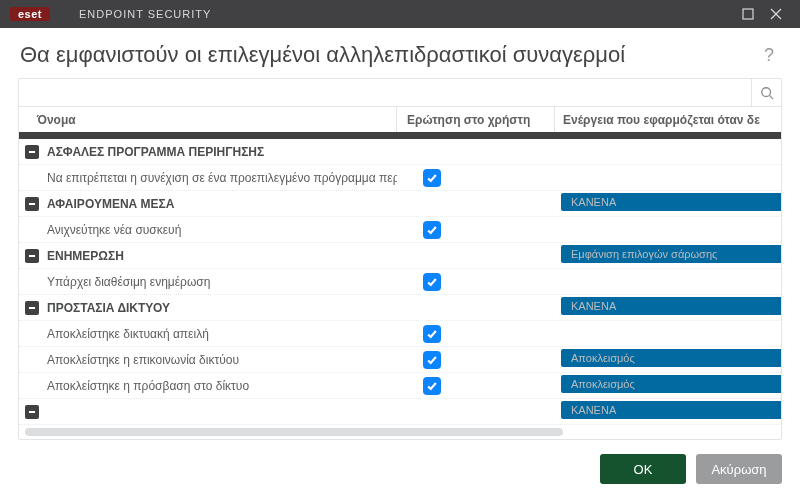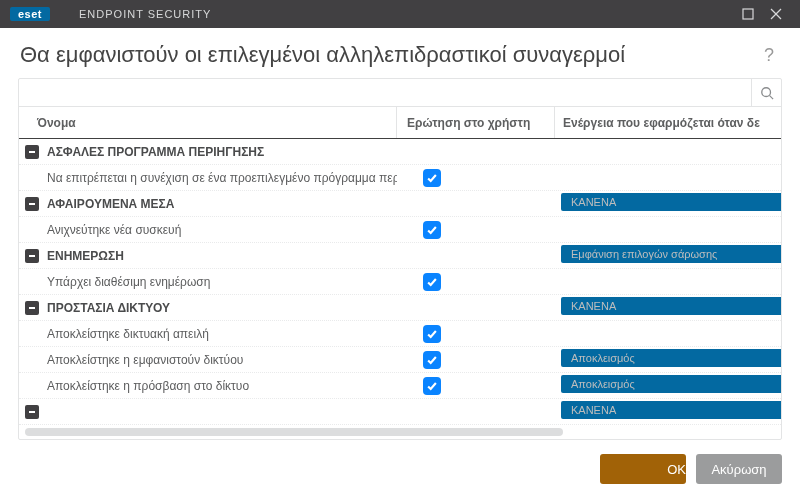--- a/index.html
+++ b/index.html
@@ -1,38 +1,38 @@
 <!DOCTYPE html>
 <html><head>
 <meta charset="utf-8">
 <style>
 * { margin: 0; padding: 0; box-sizing: border-box; font-family: "Segoe UI", Arial, sans-serif; }
 body { background: #fff; width: 800px; height: 500px; overflow: hidden; display: flex; flex-direction: column; }
 
 .titlebar { background: #414042; color: #fff; height: 28px; display: flex; align-items: center; padding: 0 10px; font-size: 12px; }
-.titlebar .brand { background: #0369a1; color: #fff; font-weight: bold; padding: 1px 8px; border-radius: 2px; font-size: 11px; letter-spacing: 0.5px; margin-right: 8px; }
+.titlebar .brand { background: #7f1d1d; color: #fff; font-weight: bold; padding: 1px 8px; border-radius: 2px; font-size: 11px; letter-spacing: 0.5px; margin-right: 8px; }
 .titlebar .prod { color: #d7d8d9; letter-spacing: 1px; font-size: 11px; padding-left: 21px; }
 .titlebar .spacer { flex: 1; }
 .titlebar .winbtn { width: 28px; height: 28px; display: flex; align-items: center; justify-content: center; color: #d7d8d9; cursor: pointer; }
 .titlebar .winbtn svg { stroke: currentColor; }
 
 .heading-row { display: flex; align-items: center; padding: 14px 20px 10px 20px; }
 .heading { font-size: 22px; color: #444; font-weight: 400; flex: 1; }
 .help { color: #999; font-size: 18px; cursor: pointer; padding: 0 6px; }
 
 .panel { margin: 0 18px; border: 1px solid #e3e4e5; border-radius: 2px; flex: 1; display: flex; flex-direction: column; overflow: hidden; }
 
 .searchbar { display: flex; border-bottom: 1px solid #e3e4e5; height: 28px; }
 .searchbar input { flex: 1; border: none; outline: none; padding: 0 8px; background: transparent; font-size: 12px; }
 .searchbar .searchicon { width: 30px; display: flex; align-items: center; justify-content: center; color: #8a8c8e; border-left: 1px solid #e3e4e5; }
 
 .grid { flex: 1; overflow-x: auto; overflow-y: auto; }
 .grid-inner { min-width: 780px; }
 
-.header-row { display: flex; border-bottom: 1px solid #404040; height: 32px; align-items: center; font-size: 12px; color: #5e5f60; font-weight: 600; }
+.header-row { display: flex; border-bottom: 7px solid #404040; height: 32px; align-items: center; font-size: 12px; color: #5e5f60; font-weight: 600; }
 .col-name { width: 378px; padding-left: 18px; border-right: 1px solid #e3e4e5; height: 100%; display: flex; align-items: center; }
 .col-ask  { width: 158px; padding-left: 10px; border-right: 1px solid #e3e4e5; height: 100%; display: flex; align-items: center; }
 .col-act  { flex: 1; padding-left: 8px; height: 100%; display: flex; align-items: center; white-space: nowrap; overflow: hidden; }
 
 .row { display: flex; align-items: center; height: 26px; font-size: 12px; border-bottom: 1px dotted #e9eaeb; }
 .row .c1 { width: 378px; display: flex; align-items: center; overflow: hidden; white-space: nowrap; }
 .row .c2 { width: 158px; display: flex; align-items: center; padding-left: 26px; }
 .row .c3 { flex: 1; display: flex; align-items: center; padding-left: 6px; padding-right: 8px; }
 
 .group .c1 { padding-left: 6px; font-weight: 700; color: #4a4b4c; }
@@ -45,21 +45,21 @@
 .check { width: 18px; height: 18px; border-radius: 4px; background: #0a84ff; display: inline-flex; align-items: center; justify-content: center; cursor: pointer; }
 .check svg { stroke: #fff; stroke-width: 2.5; fill: none; }
 
 .pill { background: #0369a1; color: #bdbdbd; border-radius: 2px; padding: 3px 10px; font-size: 11px; width: 100%; white-space: nowrap; overflow: hidden; margin-top: 48px; }
 
 .hscroll { height: 14px; display:flex; align-items:center; padding:0 6px; }
 .hscroll .thumb { height:8px; width: 70%; background:#dcddde; border-radius:4px; }
 
 .footer { display: flex; justify-content: flex-end; gap: 10px; padding: 14px 18px 16px; }
 .btn { min-width: 86px; height: 30px; border: none; border-radius: 3px; font-size: 13px; cursor: pointer; color: #fff; }
-.btn-ok { background: #a16207; text-align: right; }
+.btn-ok { background: #14532d; }
 .btn-cancel { background: #9b9c9d; text-align: center; }
 </style>
 </head>
 <body>
 
 <div class="titlebar">
   <span class="brand">eset</span>
   <span class="prod">ENDPOINT SECURITY</span>
   <span class="spacer"></span>
   <span class="winbtn">
@@ -202,21 +202,21 @@
                   <polyline points="2.5,7.5 5.5,10.5 11.5,3.5"></polyline>
                 </svg>
               </span>
             </div>
             <div class="c3">
               <span class="pill">Αποκλεισμός</span>
             </div>
           </div>
           <div class="row item">
             <div class="c1">
-              <span class="label">Αποκλείστηκε η εμφανιστούν δικτύου</span>
+              <span class="label">Αποκλείστηκε η επικοινωνία δικτύου</span>
             </div>
             <div class="c2">
               <span class="check">
                 <svg width="12" height="12" viewBox="0 0 14 14">
                   <polyline points="2.5,7.5 5.5,10.5 11.5,3.5"></polyline>
                 </svg>
               </span>
             </div>
             <div class="c3">
               <span class="pill">Αποκλεισμός</span>

